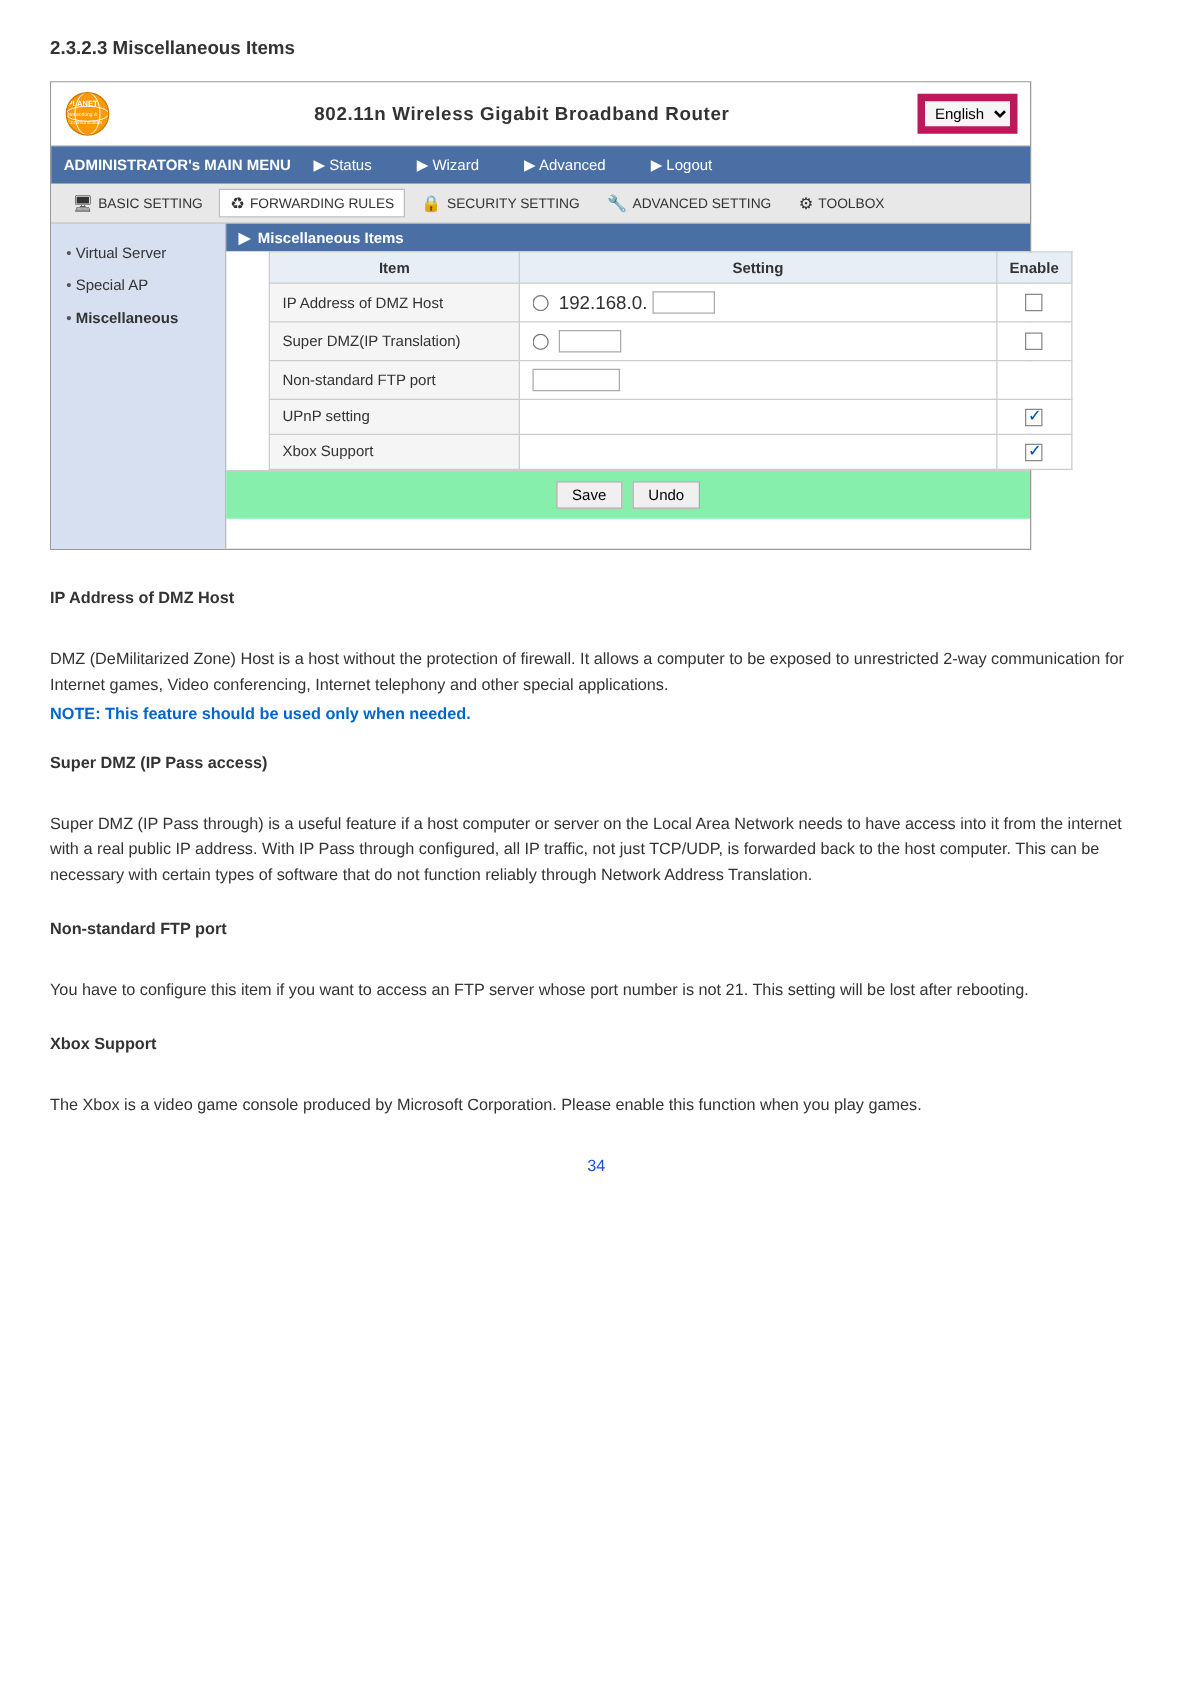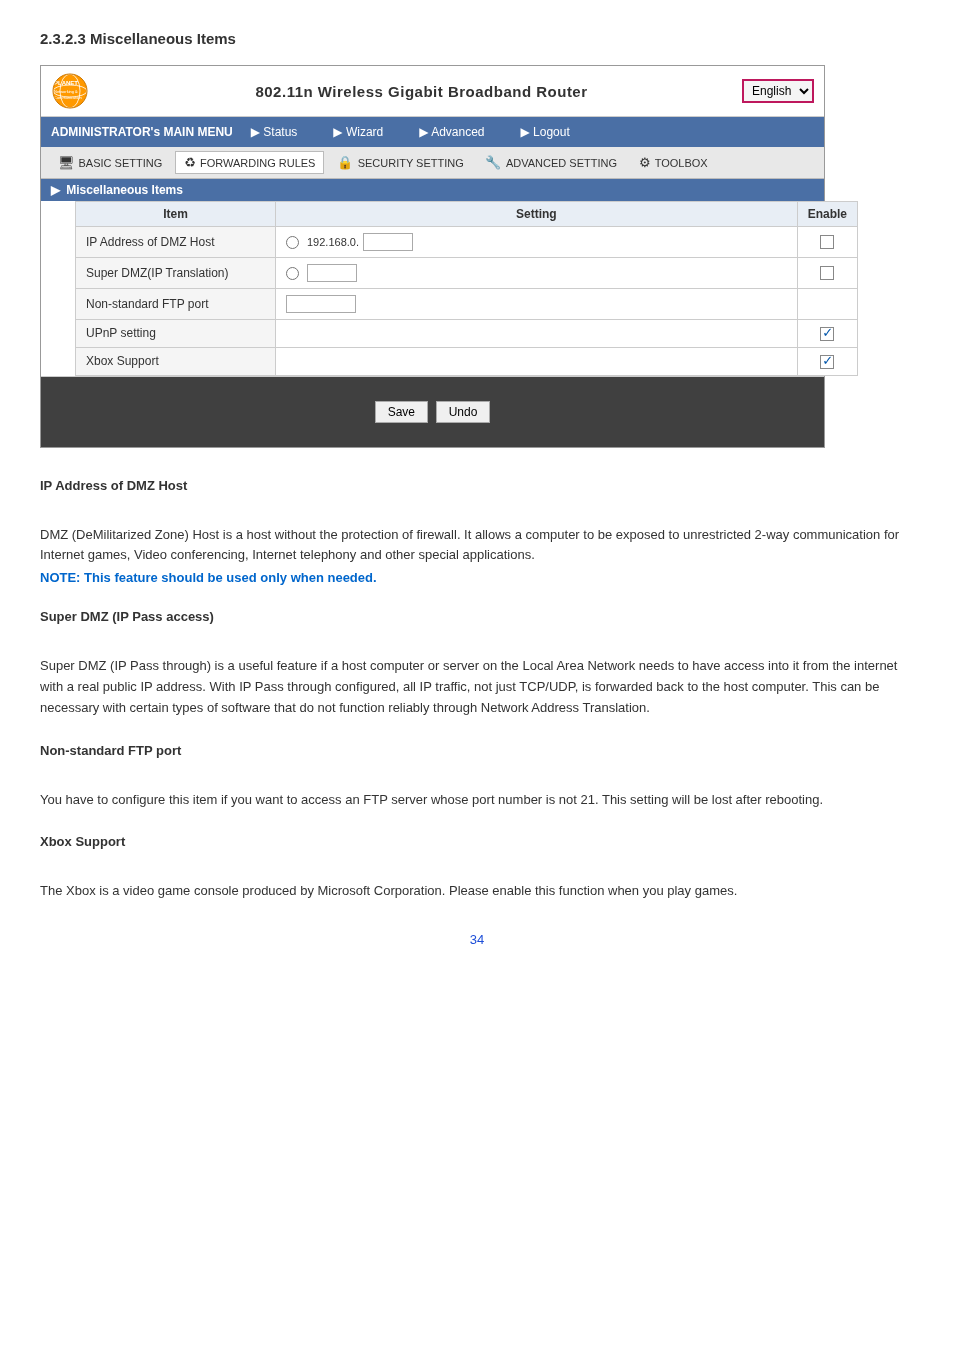--- a/index.html
+++ b/index.html
@@ -38,21 +38,21 @@
       display: flex;
       align-items: center;
     }
     .router-title-text {
       font-size: 15px;
       font-weight: bold;
       color: #333;
       letter-spacing: 0.5px;
     }
     .lang-select {
-      border: 2px solid #be185d;
+      border: 6px solid #be185d;
       padding: 2px 4px;
       font-size: 12px;
       background: #f5f5f5;
     }
 
     
     .router-nav {
       background: #4a6fa5;
       display: flex;
       align-items: center;
@@ -178,34 +178,34 @@
 
     .ip-row {
       display: flex;
       align-items: center;
       gap: 4px;
     }
     .ip-radio {
       margin-right: 4px;
     }
     .ip-text {
-      font-size: 11px;
+      font-size: 15px;
     }
     .ip-input {
       width: 50px;
       border: 1px solid #aaa;
       padding: 1px 3px;
       font-size: 12px;
     }
 
     
     .buttons-row {
       text-align: center;
-      padding: 24px;
-      background: #404040;
+      padding: 8px;
+      background: #86efac;
       border-top: 1px solid #ccc;
     }
     .btn {
       padding: 3px 12px;
       font-size: 12px;
       border: 1px solid #aaa;
       background: #f0f0f0;
       cursor: pointer;
       margin: 0 2px;
     }
@@ -313,20 +313,25 @@
       <span>ADVANCED SETTING</span>
     </div>
     <div class="tab-item">
       <span class="tab-icon">⚙</span>
       <span>TOOLBOX</span>
     </div>
   </div>
 
   <div class="router-content">
 
+    <div class="router-sidebar">
+      <div class="sidebar-item">Virtual Server</div>
+      <div class="sidebar-item">Special AP</div>
+      <div class="sidebar-item active">Miscellaneous</div>
+    </div>
 
     <div class="router-main">
 
       <div class="section-header">
         <span class="section-header-arrow">▶</span>
         <span>Miscellaneous Items</span>
       </div>
 
       <table class="settings-table">
         <thead>

